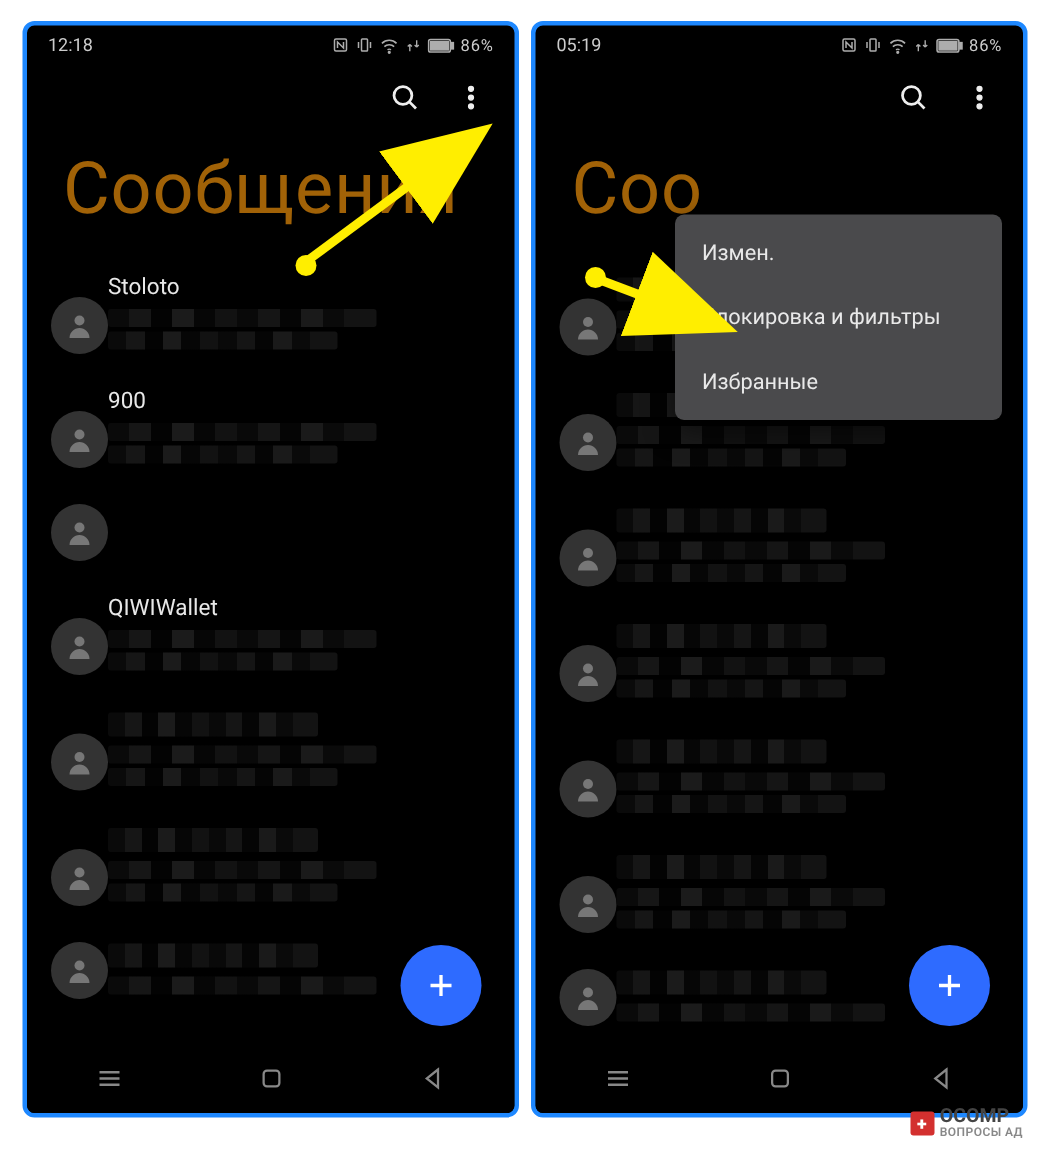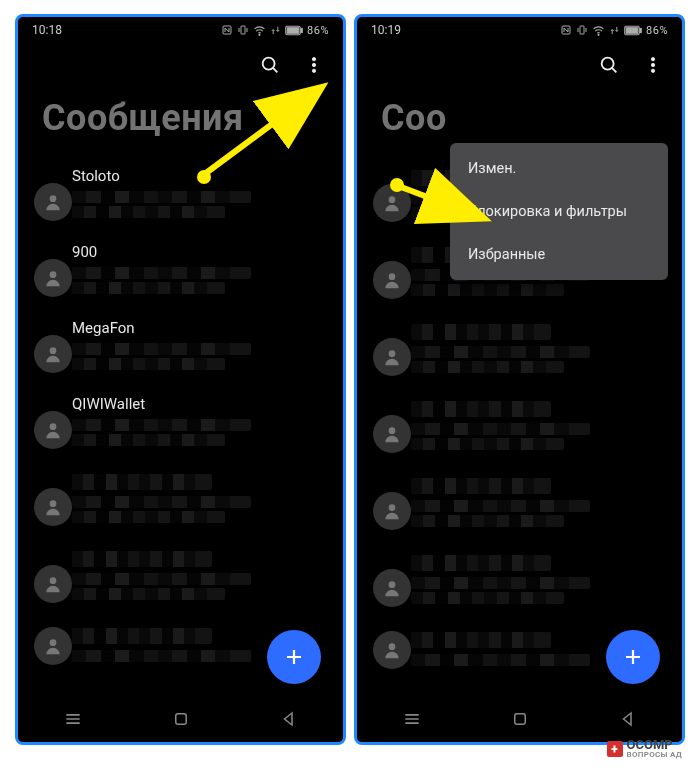--- a/index.html
+++ b/index.html
@@ -20,21 +20,21 @@
   .status-icons svg{opacity:0.85;}
 
   .appbar {
     height:44px; display:flex; justify-content:flex-end; align-items:center;
     gap:22px; padding-right:18px;
   }
   .ico { width:22px; height:22px; display:inline-flex; align-items:center; justify-content:center; }
   .ico svg { stroke:#eee; }
 
   .title {
-    font-size:36px; font-weight:700; color:#737373;
+    font-size:48px; font-weight:400; color:#a16207;
     padding:10px 24px 18px; letter-spacing:0.5px;
   }
 
   .list { padding:0 10px; }
   .row {
     display:flex; align-items:flex-end; 
     padding:10px 6px 12px;
   }
   .avatar {
     width:38px; height:38px; border-radius:50%; background:#333;
@@ -97,21 +97,21 @@
     width:16px;height:16px;background:#d3302f;border-radius:2px;
     display:flex;align-items:center;justify-content:center;color:#fff;font-size:12px;font-weight:900;
   }
   .watermark .sub{font-size:8px;font-weight:600;color:#888;letter-spacing:0.3px;}
 </style>
 </head>
 <body>
 
 <div class="phone left">
   <div class="statusbar">
-    <span>10:18</span>
+    <span>12:18</span>
     <span class="status-icons">
       <svg width="12" height="12" viewBox="0 0 24 24" fill="none" stroke="#ccc" stroke-width="2">
           <rect x="4" y="4" width="16" height="16" rx="2"></rect>
           <path d="M8 16V8l8 8V8"></path>
         </svg>
       <svg width="12" height="12" viewBox="0 0 24 24" fill="none" stroke="#ccc" stroke-width="2">
           <rect x="8" y="4" width="8" height="16" rx="1"></rect>
           <path d="M4 8v8M20 8v8"></path>
         </svg>
       <svg width="13" height="13" viewBox="0 0 24 24" fill="none" stroke="#ccc" stroke-width="2">
@@ -175,25 +175,20 @@
         <div class="blur blur2 pix"></div>
       </div>
     </div>
     <div class="row">
       <div class="avatar">
           <svg width="20" height="20" viewBox="0 0 24 24">
             <circle cx="12" cy="8" r="4"></circle>
             <path d="M4 22c0-4.4 3.6-8 8-8s8 3.6 8 8z"></path>
           </svg>
         </div>
-      <div class="msgcol">
-        <div class="sender">MegaFon</div>
-        <div class="blur blur1 pix"></div>
-        <div class="blur blur2 pix"></div>
-      </div>
     </div>
     <div class="row">
       <div class="avatar">
           <svg width="20" height="20" viewBox="0 0 24 24">
             <circle cx="12" cy="8" r="4"></circle>
             <path d="M4 22c0-4.4 3.6-8 8-8s8 3.6 8 8z"></path>
           </svg>
         </div>
       <div class="msgcol">
         <div class="sender">QIWIWallet</div>
@@ -270,21 +265,21 @@
           </marker>
         </defs>
       <circle cx="10" cy="96" r="7" fill="#ffee00"></circle>
       <line x1="12" y1="92" x2="120" y2="12" stroke="#ffee00" stroke-width="6" marker-end="url(#ah1)"></line>
     </svg>
   </div>
 </div>
 
 <div class="phone right">
   <div class="statusbar">
-    <span>10:19</span>
+    <span>05:19</span>
     <span class="status-icons">
       <svg width="12" height="12" viewBox="0 0 24 24" fill="none" stroke="#ccc" stroke-width="2">
           <rect x="4" y="4" width="16" height="16" rx="2"></rect>
           <path d="M8 16V8l8 8V8"></path>
         </svg>
       <svg width="12" height="12" viewBox="0 0 24 24" fill="none" stroke="#ccc" stroke-width="2">
           <rect x="8" y="4" width="8" height="16" rx="1"></rect>
           <path d="M4 8v8M20 8v8"></path>
         </svg>
       <svg width="13" height="13" viewBox="0 0 24 24" fill="none" stroke="#ccc" stroke-width="2">

